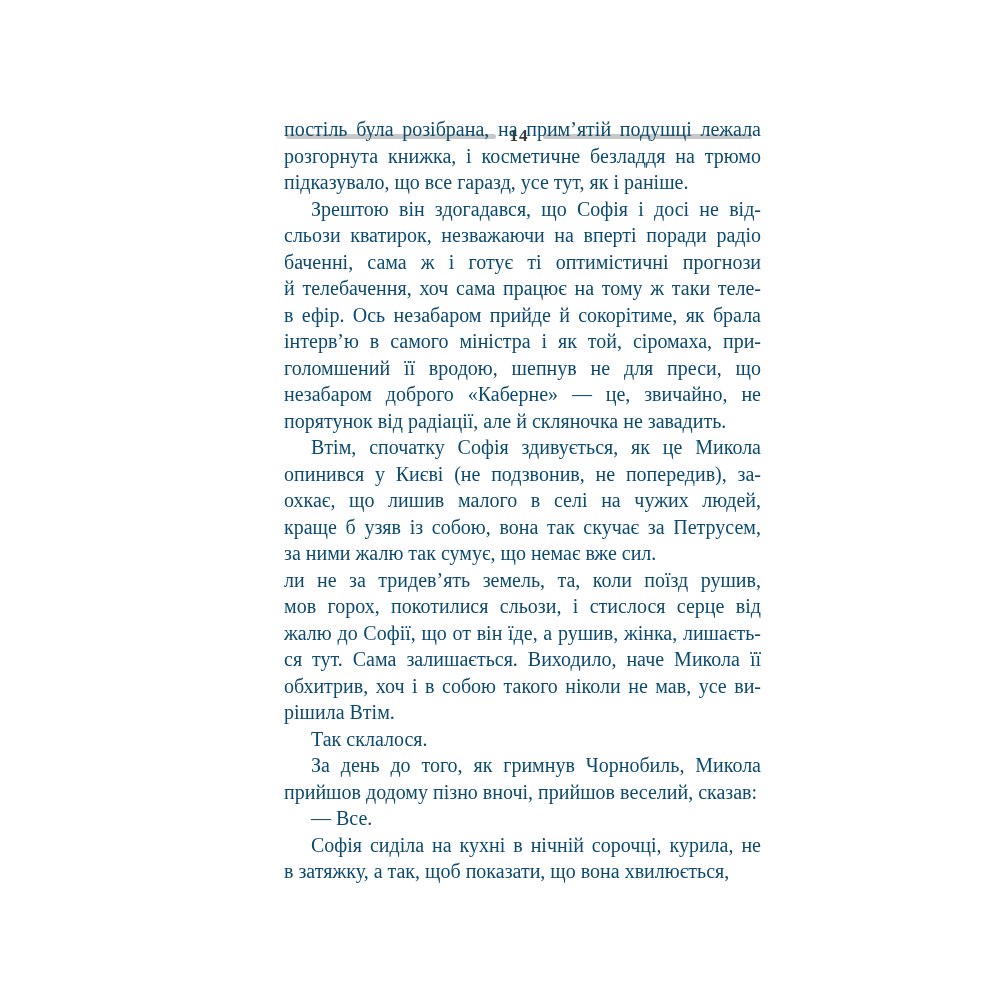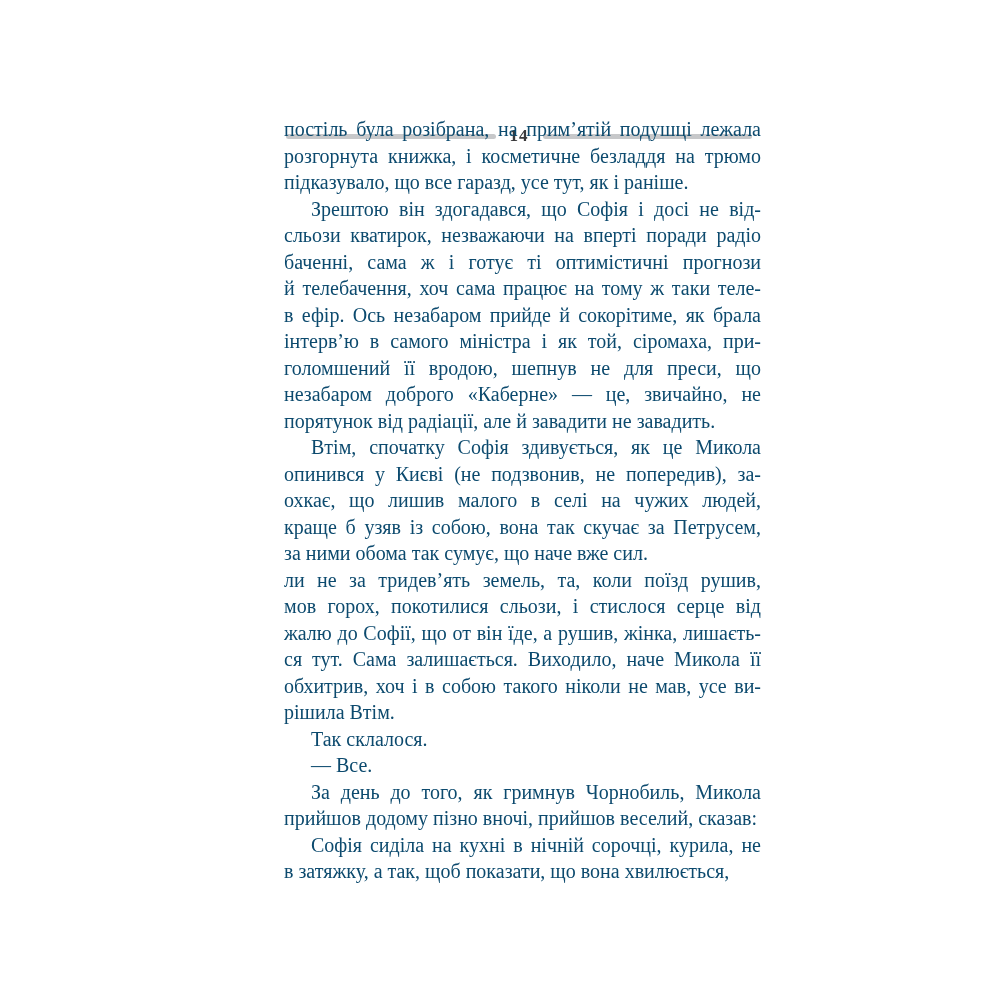--- a/index.html
+++ b/index.html
@@ -84,45 +84,45 @@
       </div>
       <div class="paragraph">
         <div class="line indented">Зрештою він здогадався, що Софія і досі не від-</div>
         <div class="line">сльози кватирок, незважаючи на вперті поради радіо</div>
         <div class="line">баченні, сама ж і готує ті оптимістичні прогнози</div>
         <div class="line">й телебачення, хоч сама працює на тому ж таки теле-</div>
         <div class="line">в ефір. Ось незабаром прийде й сокорітиме, як брала</div>
         <div class="line">інтерв’ю в самого міністра і як той, сіромаха, при-</div>
         <div class="line">голомшений її вродою, шепнув не для преси, що</div>
         <div class="line">незабаром доброго «Каберне» — це, звичайно, не</div>
-        <div class="line last">порятунок від радіації, але й завадити не завадить.</div>
+        <div class="line last">порятунок від радіації, але й скляночка не завадить.</div>
       </div>
       <div class="paragraph">
         <div class="line indented">Втім, спочатку Софія здивується, як це Микола</div>
         <div class="line">опинився у Києві (не подзвонив, не попередив), за-</div>
         <div class="line">охкає, що лишив малого в селі на чужих людей,</div>
         <div class="line">краще б узяв із собою, вона так скучає за Петрусем,</div>
-        <div class="line last">за ними обома так сумує, що наче вже сил.</div>
+        <div class="line last">за ними жалю так сумує, що немає вже сил.</div>
       </div>
       <div class="paragraph">
         <div class="line">ли не за тридев’ять земель, та, коли поїзд рушив,</div>
         <div class="line">мов горох, покотилися сльози, і стислося серце від</div>
         <div class="line">жалю до Софії, що от він їде, а рушив, жінка, лишаєть-</div>
         <div class="line">ся тут. Сама залишається. Виходило, наче Микола її</div>
         <div class="line">обхитрив, хоч і в собою такого ніколи не мав, усе ви-</div>
         <div class="line last">рішила Втім.</div>
       </div>
       <div class="paragraph">
         <div class="line last indented">Так склалося.</div>
       </div>
       <div class="paragraph">
-        <div class="line last indented">— Все.</div>
+        <div class="line indented">За день до того, як гримнув Чорнобиль, Микола</div>
+        <div class="line last">прийшов додому пізно вночі, прийшов веселий, сказав:</div>
       </div>
       <div class="paragraph">
-        <div class="line indented">За день до того, як гримнув Чорнобиль, Микола</div>
-        <div class="line last">прийшов додому пізно вночі, прийшов веселий, сказав:</div>
+        <div class="line last indented">— Все.</div>
       </div>
       <div class="paragraph">
         <div class="line indented">Софія сиділа на кухні в нічній сорочці, курила, не</div>
         <div class="line last">в затяжку, а так, щоб показати, що вона хвилюється,</div>
       </div>
     </div>
 </div>
 
 </body></html>

